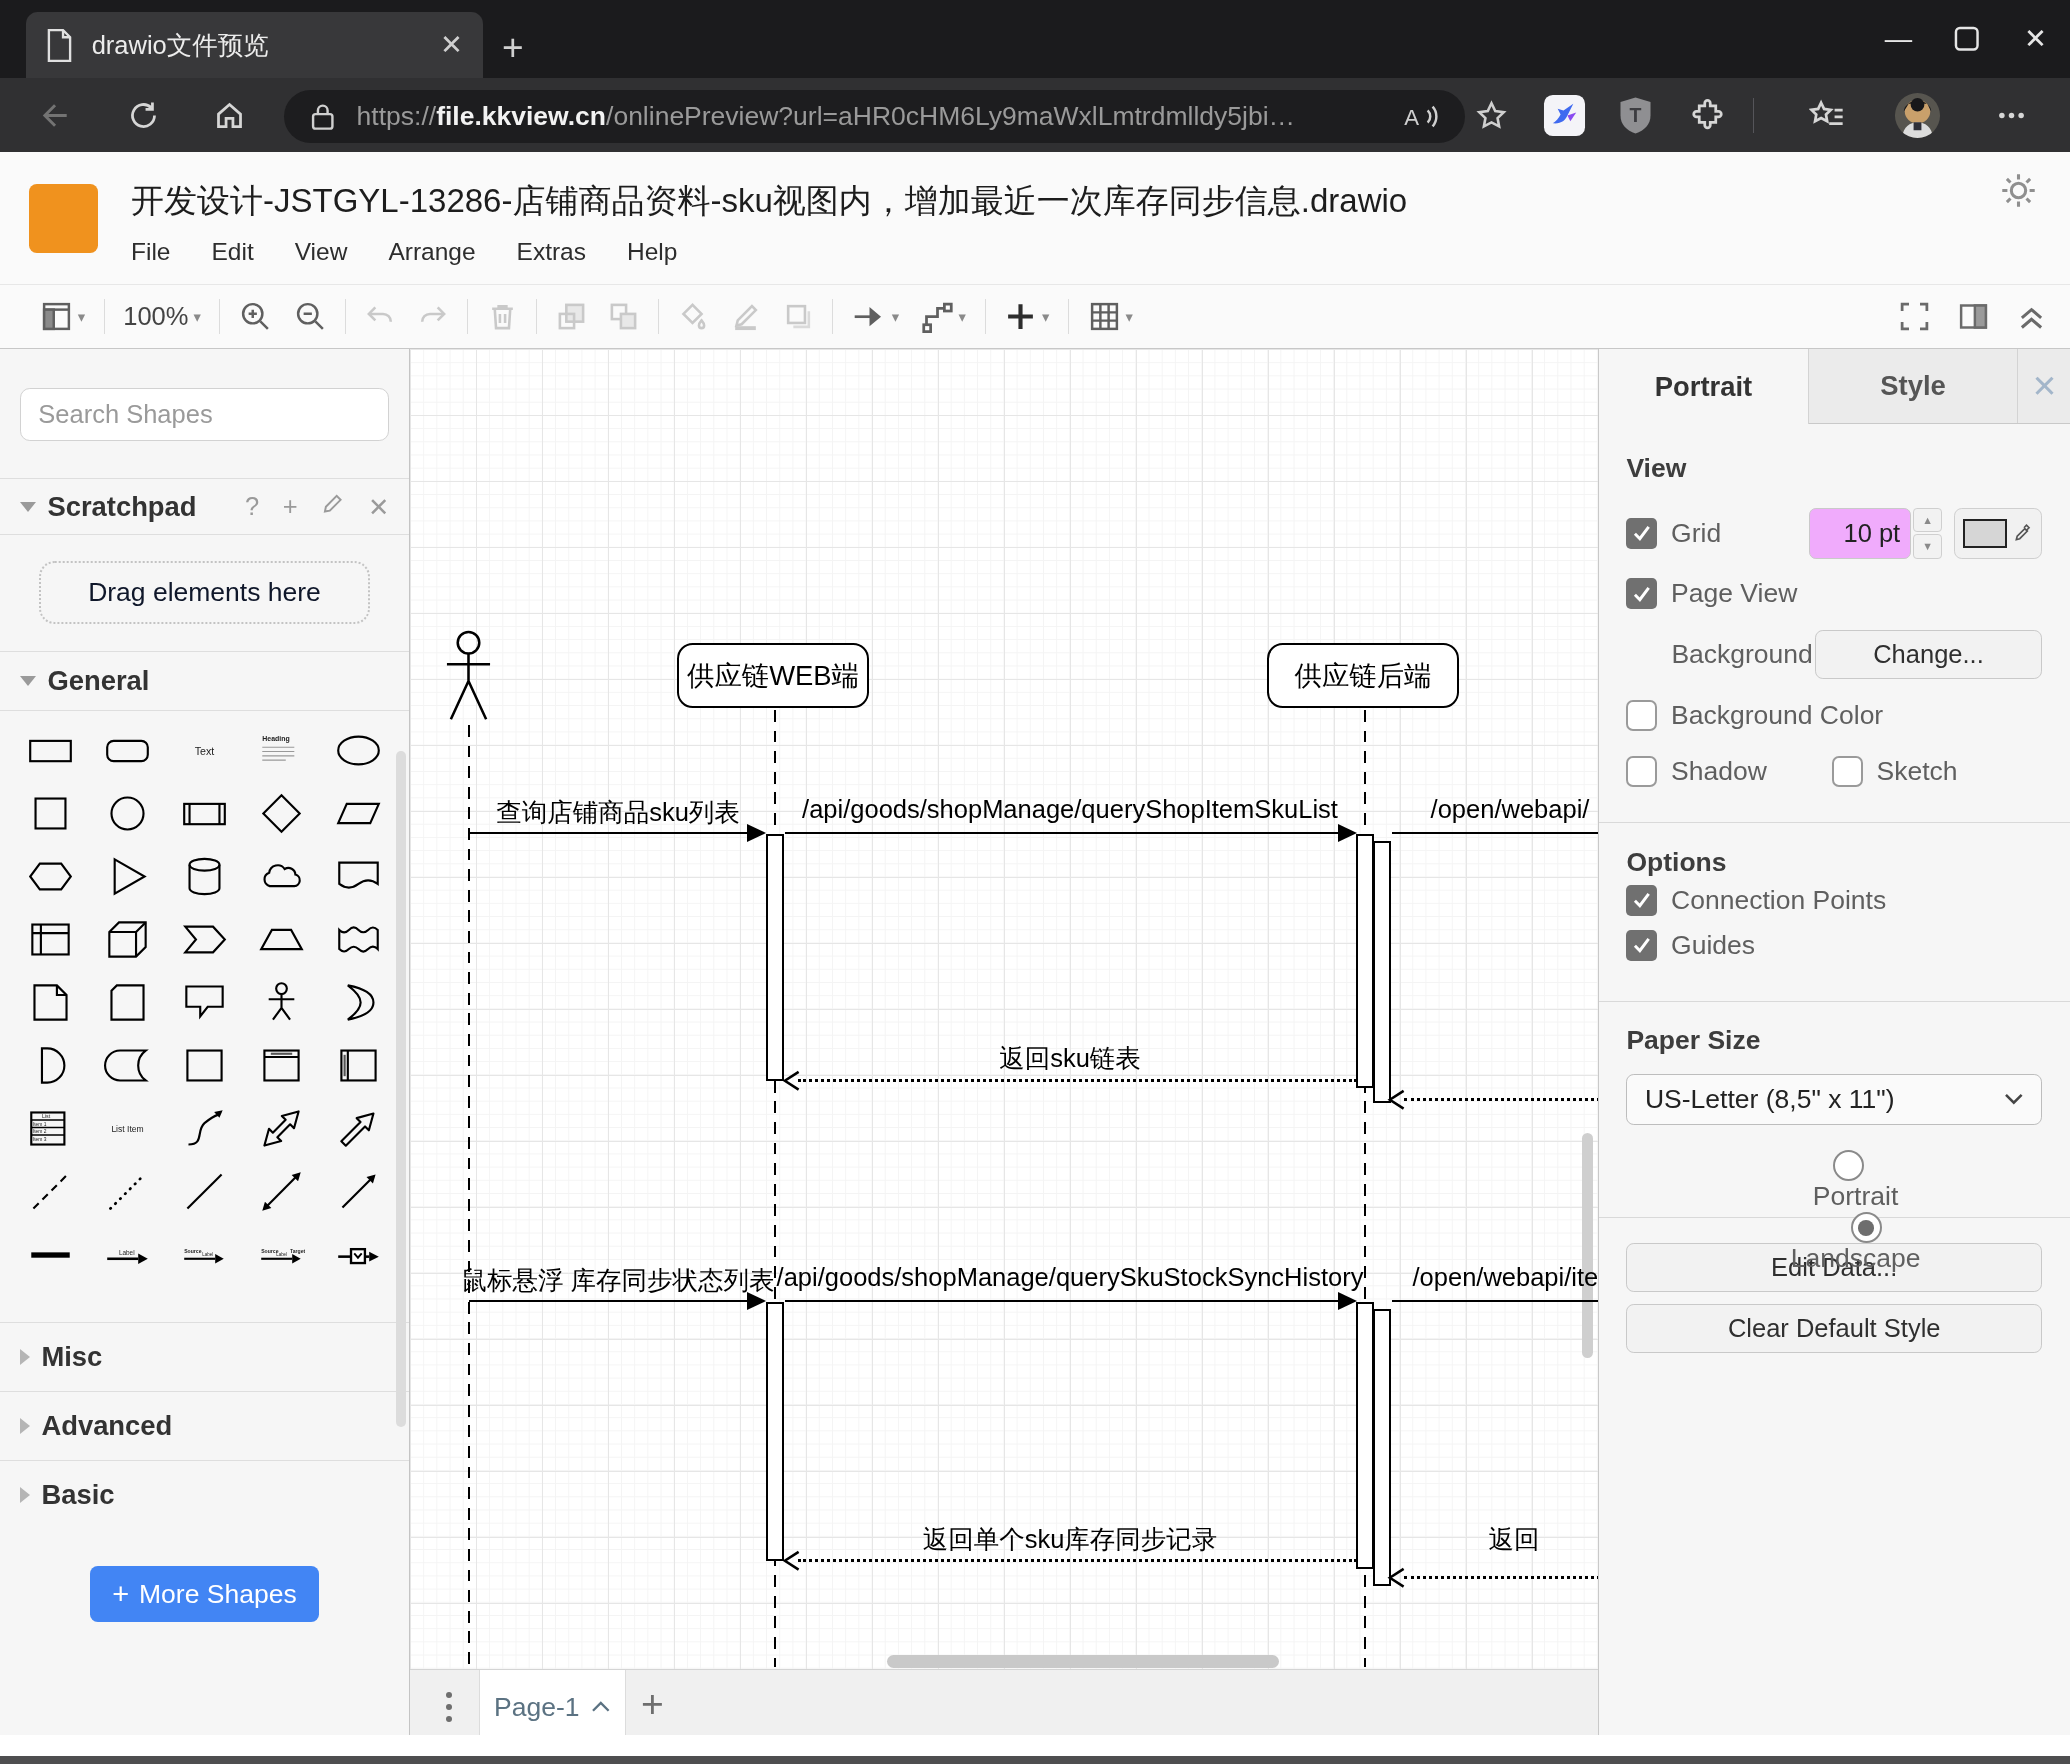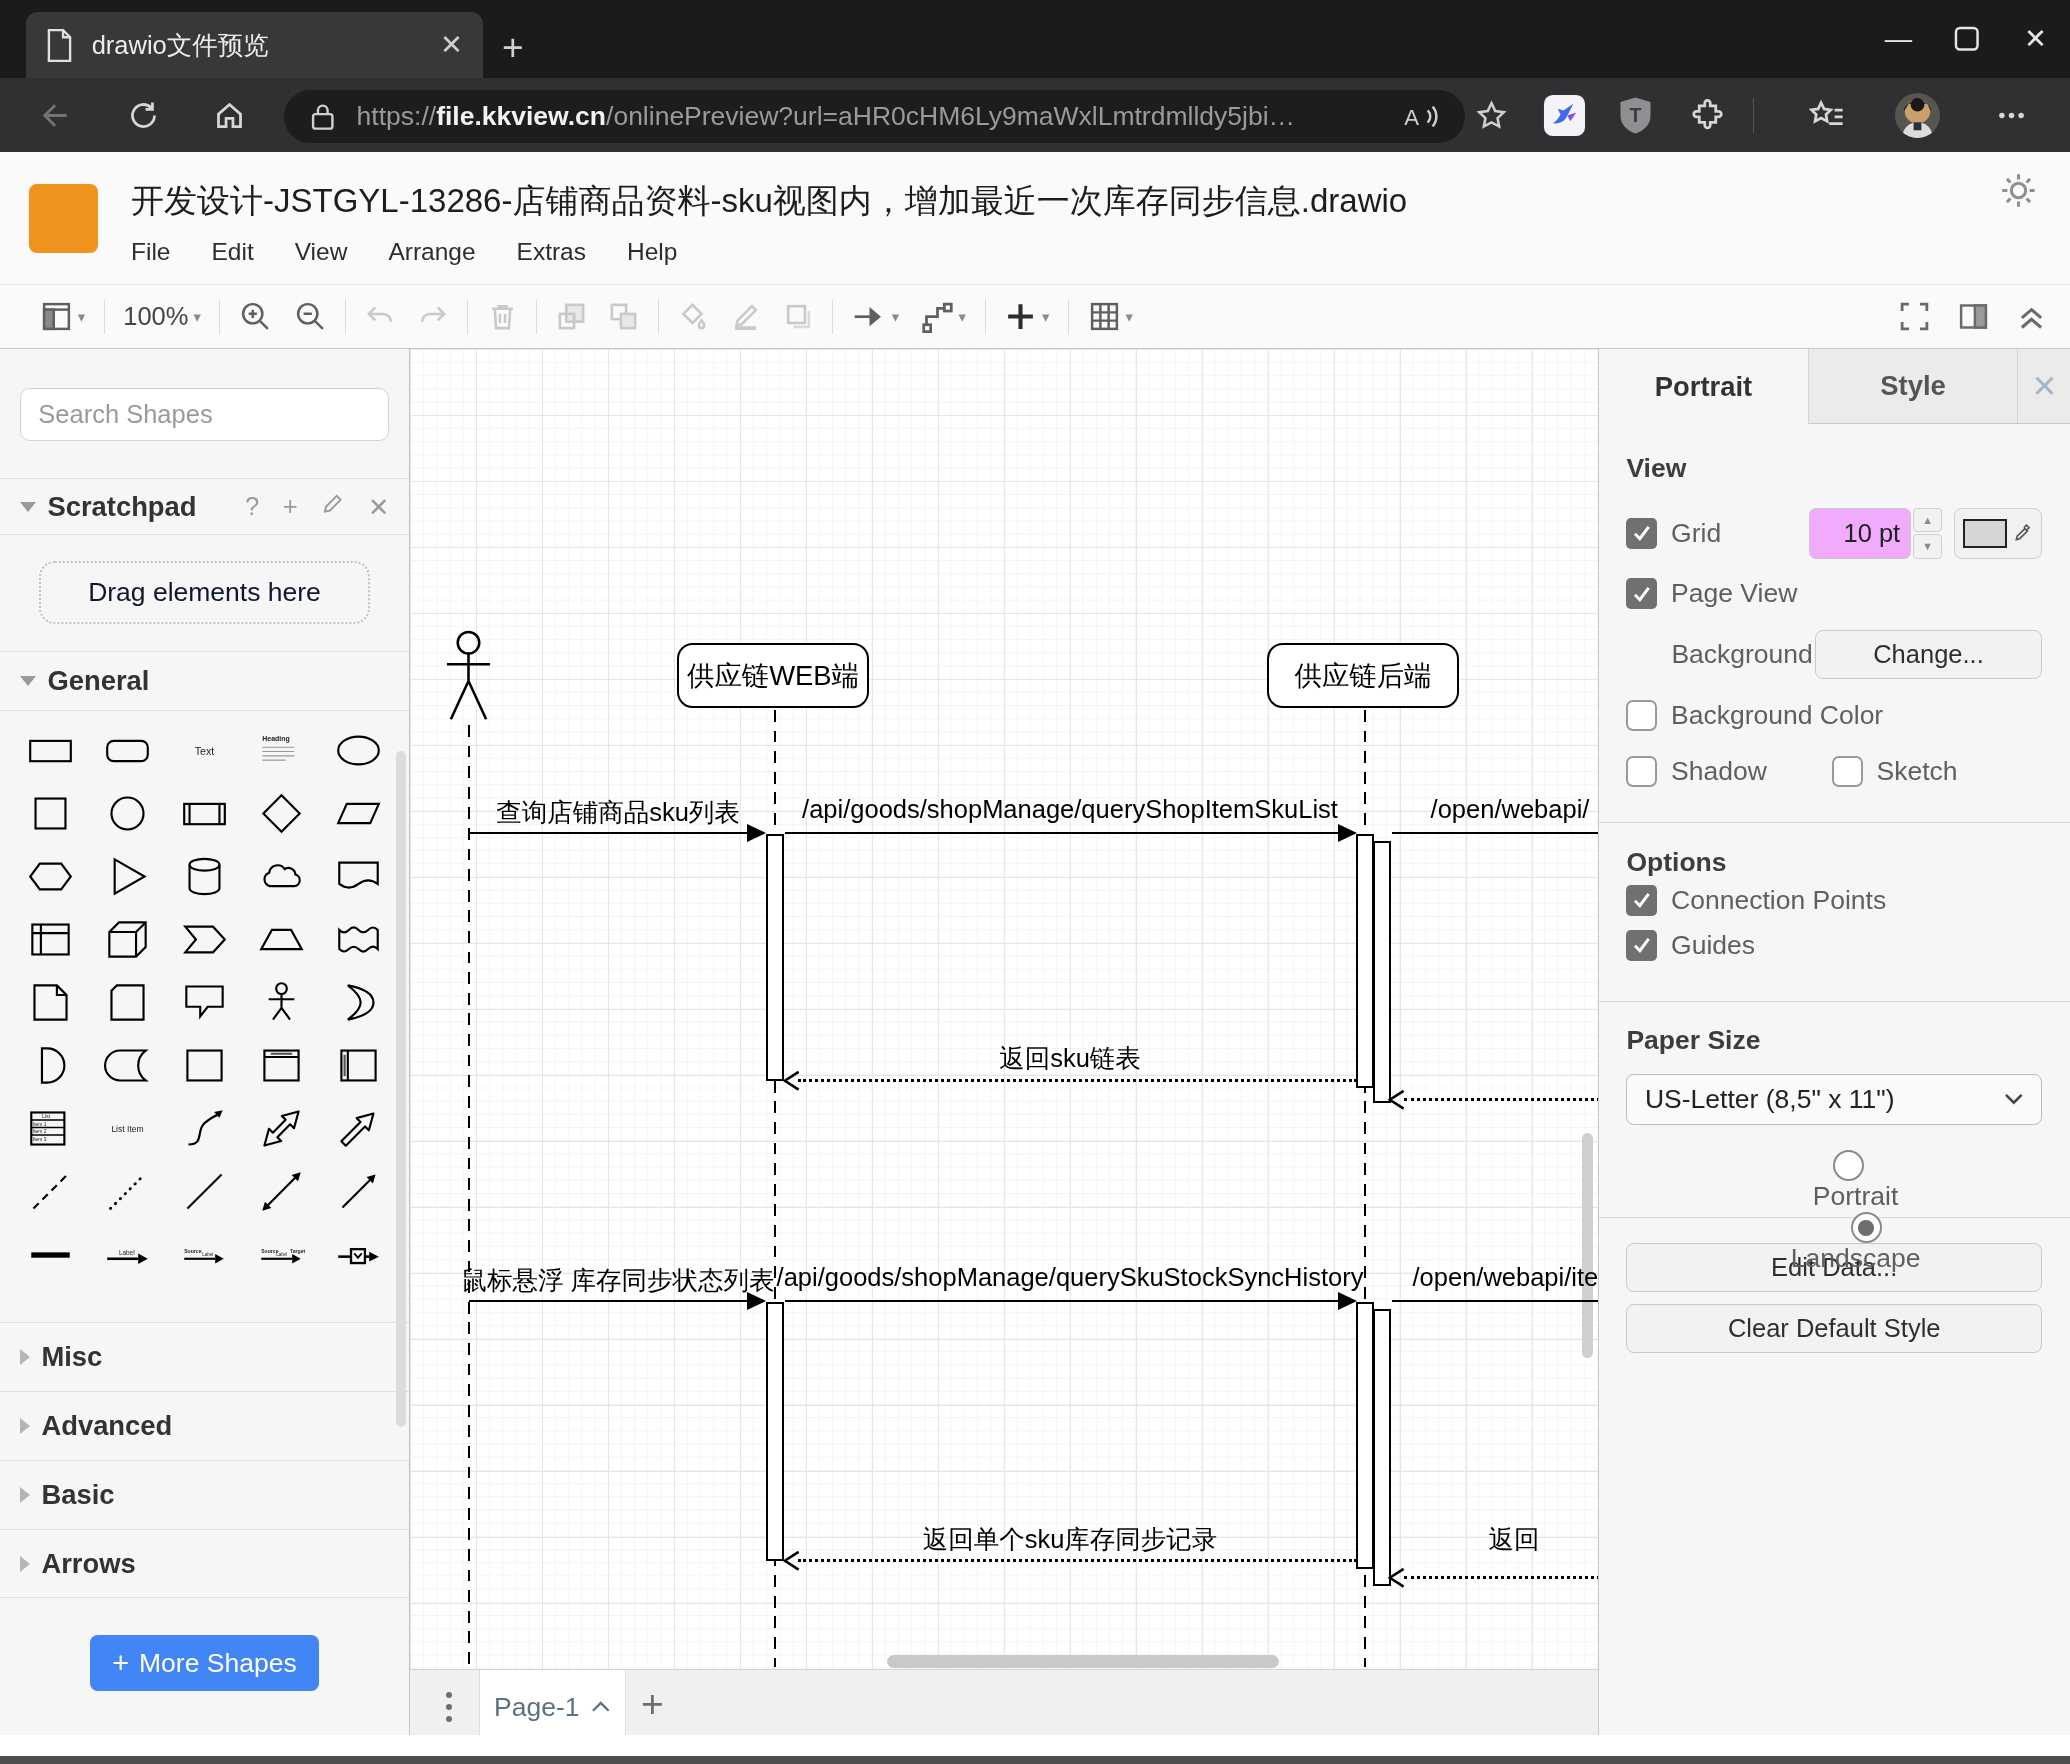--- a/index.html
+++ b/index.html
@@ -650,24 +650,20 @@
       <span class="nm">Misc</span>
     </div>
     <div class="sec-head" style="height:69px;">
       <span class="tri-r"></span>
       <span class="nm">Advanced</span>
     </div>
     <div class="sec-head" style="height:69px;">
       <span class="tri-r"></span>
       <span class="nm">Basic</span>
     </div>
-    <div class="sec-head" style="height:69px;border-bottom:1px solid #dedede;">
-      <span class="tri-r"></span>
-      <span class="nm">Arrows</span>
-    </div>
     <div class="morewrap">
       <button class="morebtn" style="background: rgb(66, 133, 244);">
         <span style="font-size:29px;">+</span>
         <span>More Shapes</span>
       </button>
     </div>
     <div class="sscroll"></div>
   </div>
 
   <div class="canvas">

